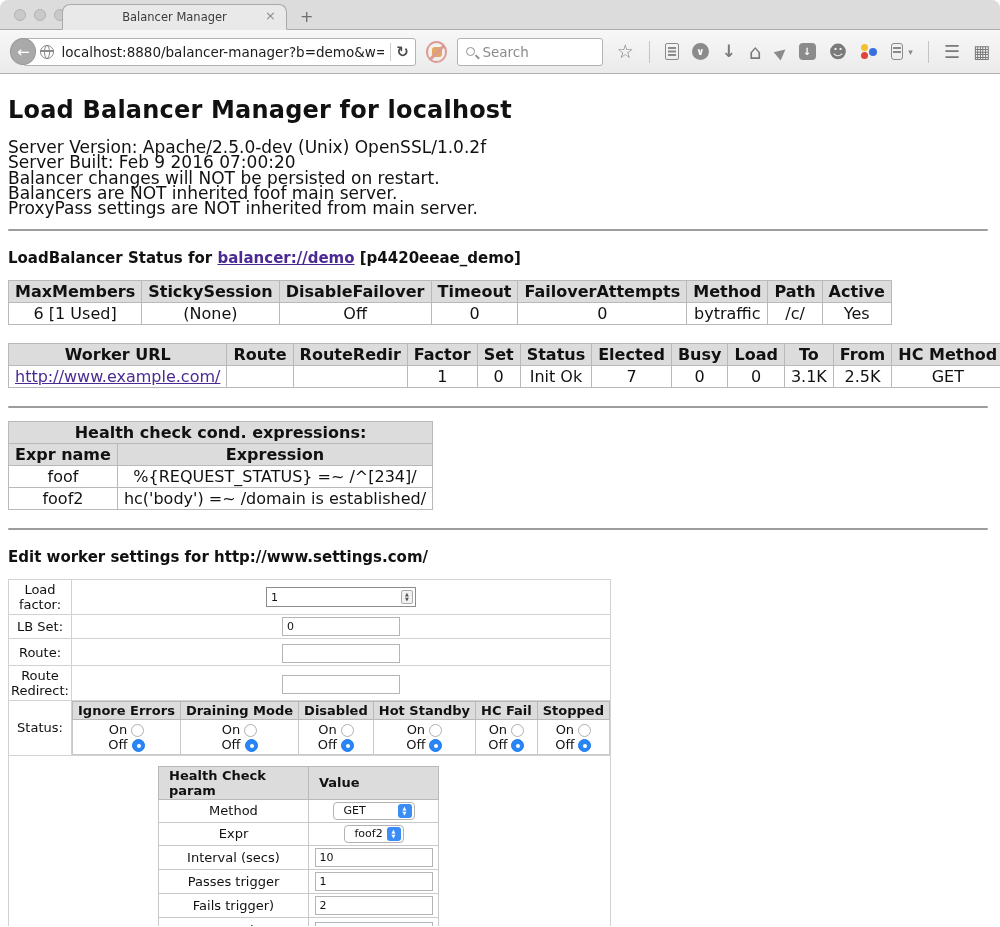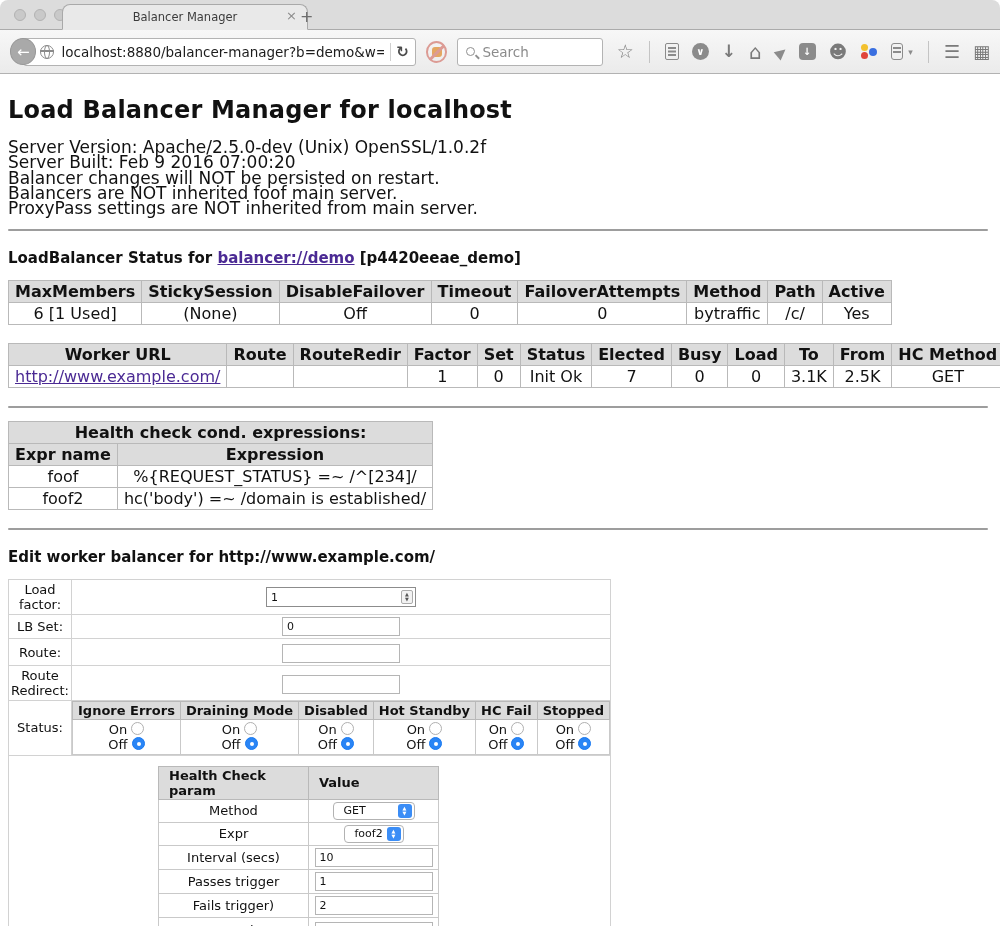--- a/index.html
+++ b/index.html
@@ -4,21 +4,21 @@
 <style>
   * { margin:0; padding:0; box-sizing:border-box; }
   html,body { background:#ffffff; }
   body { font-family:"DejaVu Sans","Liberation Sans",sans-serif; width:1000px; height:927px; overflow:hidden; }
   .window { width:1000px; height:927px; border-radius:8px 8px 0 0; overflow:hidden; background:#fff; }
 
   
   .tabbar { height:30px; background:#dcdcdc; position:relative; border-bottom:1px solid #ababab; }
   .traffic { position:absolute; top:9px; left:14px; display:flex; gap:8px; }
   .tl { width:12px; height:12px; border-radius:50%; background:#c9c9c9; border:1px solid #b2b2b2; }
-  .tab { position:absolute; left:62px; bottom:-1px; width:246px; height:26px; background:#e9e9e9;
+  .tab { position:absolute; left:62px; bottom:-1px; width:225px; height:26px; background:#e9e9e9;
          border:1px solid #a9a9a9; border-bottom:1px solid #e9e9e9; border-radius:8px 8px 0 0;
          display:flex; align-items:center; justify-content:center; }
   .tab-title { font-size:11.5px; color:#3c3c3c; }
   .tab-close { position:absolute; right:10px; top:4px; color:#8b8b8b; font-size:13px; line-height:13px; }
   .newtab { position:absolute; left:300px; bottom:3px; color:#6e6e6e; font-size:16px; }
 
   .toolbar { height:44px; background:linear-gradient(#f7f7f7,#ebebeb); border-bottom:1px solid #b2b2b2;
              display:flex; align-items:center; padding:0 10px; }
   .backbtn { width:27px; height:27px; border-radius:50%; background:#a9a9a9; color:#fff; font-size:15px;
              display:flex; align-items:center; justify-content:center; margin-right:-13px; z-index:2;
@@ -78,21 +78,21 @@
   td.labelcell { width:100px; }
   .tinput { display:inline-flex; align-items:center; border:1px solid #b5b5b5; background:#fff; height:19px;
             width:118px; font-size:11px; padding:0 4px; color:#111; }
   .ninput { display:inline-flex; align-items:center; justify-content:space-between; border:1px solid #8c8c8c; background:#fff;
             height:20px; width:150px; font-size:11px; padding:0 2px 0 4px; color:#111; }
   .spinner { width:12px; height:14px; border:1px solid #ababab; background:#f2f2f2; display:flex; flex-direction:column;
              align-items:center; justify-content:center; font-size:5px; color:#555; line-height:5px; border-radius:2px; }
   table.stable { border-collapse:collapse; width:100%; }
   table.stable th { background:#dcdcdc; font-weight:bold; border:1px solid #b9b9b9; font-size:13px; padding:1px 5px; white-space:nowrap; }
   table.stable td { border:1px solid #c9c9c9; font-size:13px; padding:2px 4px; }
-  .optline { display:flex; align-items:flex-start; justify-content:center; gap:4px; line-height:15px; }
+  .optline { display:flex; align-items:flex-end; justify-content:center; gap:4px; line-height:15px; }
   .radio { width:13px; height:13px; border-radius:50%; border:1px solid #b0b0b0; background:#fff; display:inline-block; }
   .radio.checked { border:1px solid #1779f2; background:#2a85f5; position:relative; }
   .radio.checked:after { content:""; position:absolute; left:4px; top:4px; width:4px; height:4px; border-radius:50%; background:#fff; }
 
   table.hcptable { border-collapse:collapse; border:1px solid #9b9b9b; margin:4px 0 4px 147px; }
   table.hcptable th { background:#dcdcdc; font-weight:bold; border:1px solid #b9b9b9; font-size:13px; padding:1px 10px; }
   table.hcptable td { border:1px solid #c9c9c9; font-size:13px; padding:2px 4px; text-align:center; color:#111; }
   td.hcp-label { width:150px; }
   td.hcp-val { width:130px; }
   .mac-select { display:inline-flex; align-items:center; justify-content:space-between; border:1px solid #b2b2b2;
@@ -258,21 +258,21 @@
       </tr>
       <tr>
         <td>foof2</td>
         <td class="lft">hc('body') =~ /domain is established/</td>
       </tr>
       </tbody>
     </table>
 
     <hr class="rule">
 
-    <div class="h2">Edit worker balancer for http://www.example.com/</div>
+    <div class="h2">Edit worker settings for http://www.settings.com/</div>
 
     <table class="ftable">
       <tbody>
       <tr>
         <td class="labelcell">Load factor:</td>
         <td>
           <span class="ninput">
             <span>1</span>
             <span class="spinner">
                   <span>▲</span>

